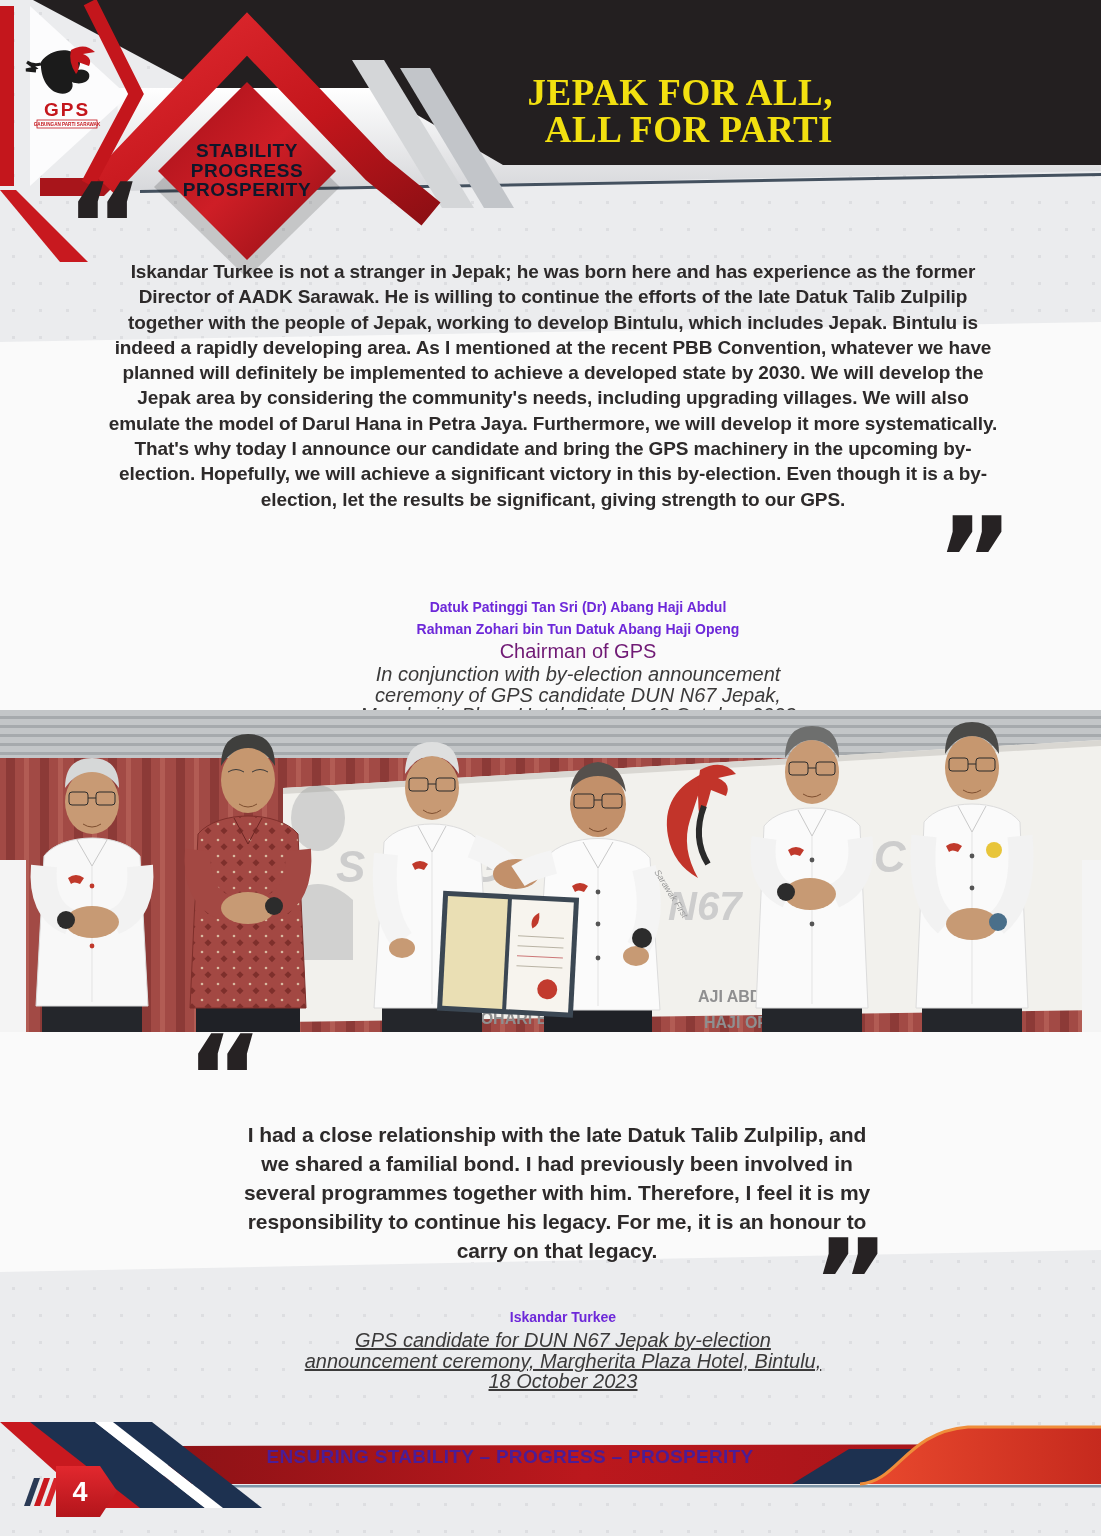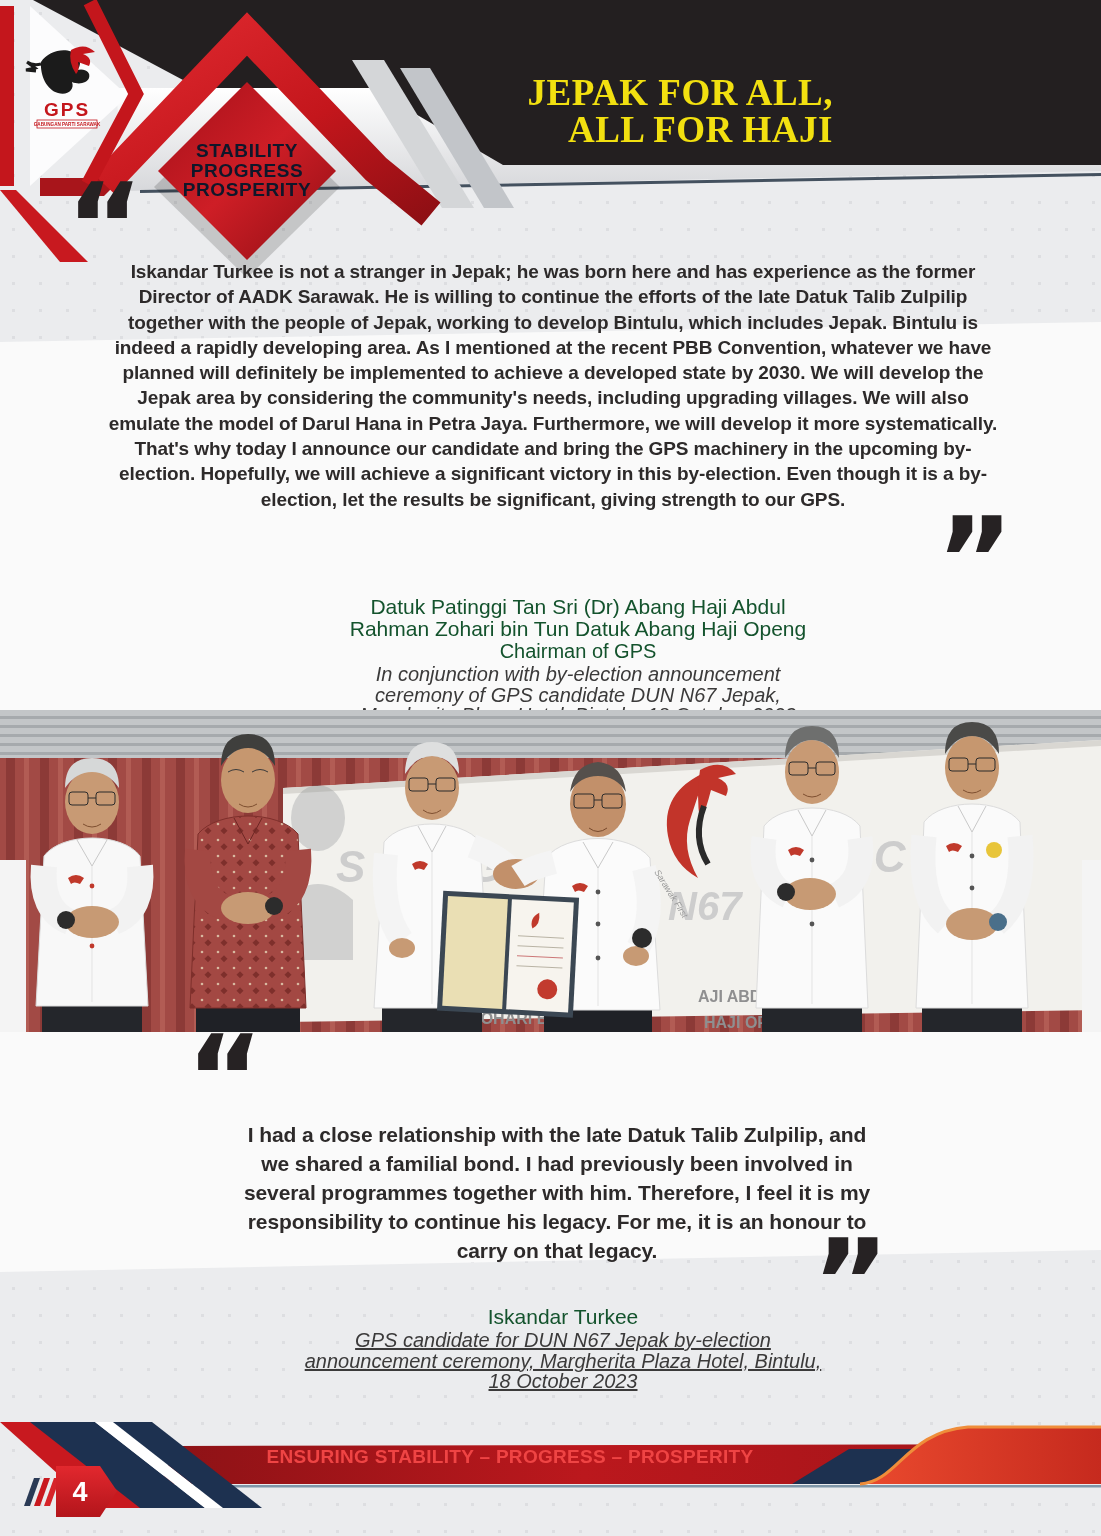--- a/index.html
+++ b/index.html
@@ -36,31 +36,31 @@
   .q2-open{left:186px;top:1028px;}
   .q2-close{left:812px;top:1232px;}
   .quote-text{
     text-align:center;color:#2d2a2a;font-weight:700;
   }
   .quote1{left:101px;top:259px;width:904px;font-size:19px;line-height:25.3px;letter-spacing:-.1px;}
   .quote2{left:232px;top:1120px;width:650px;font-size:21px;line-height:29px;letter-spacing:-.1px;}
   .attrib{text-align:center;}
   .attrib1{left:228px;top:596px;width:700px;}
   .attrib2{left:213px;top:1306px;width:700px;}
-  .attrib .name{color:#14532d;font-weight:400;font-size:21px;line-height:22px;}
-  .attrib .role{color:#14532d;font-size:20px;line-height:21px;margin-top:1px;text-align:center;}
+  .attrib .name{color:#6d28d9;font-weight:700;font-size:14px;line-height:22px;}
+  .attrib .role{color:#701a75;font-size:20px;line-height:21px;margin-top:1px;text-align:center;}
   .attrib .context{color:#3b3a3a;font-style:italic;font-size:20px;line-height:20.5px;margin:2px auto 0;}
   .attrib1 .context{max-width:480px;}
   .attrib2 .context{max-width:520px;text-decoration:underline;}
   
   .footer-text{
     left:180px;top:1447px;width:660px;text-align:center;line-height:17px;
   }
   .footer-line1{color:#f2c521;font-weight:700;font-size:16.5px;letter-spacing:.3px;}
-  .footer-line2{color:#ef4444;font-weight:700;font-size:19px;letter-spacing:.3px;margin-top:1px;}
+  .footer-line2{color:#4c1d95;font-weight:700;font-size:19px;letter-spacing:.3px;margin-top:1px;}
 </style>
 </head>
 <body>
 
 <div class="page">
 
   <div class="dotband band-top"></div>
   <div class="dotband band-bottom"></div>
 
   <svg class="abs" style="left:0;top:0;" width="1101" height="292" viewBox="0 0 1101 292">
@@ -106,21 +106,21 @@
       <rect x="-30" y="36" width="60" height="8" fill="none" stroke="#c4161c" stroke-width=".8"></rect>
       <text x="0" y="42" text-anchor="middle" font-size="4.6" font-weight="700" fill="#c4161c" font-family="Liberation Sans, sans-serif">GABUNGAN PARTI SARAWAK</text>
     </g>
 
     <polygon points="247,96 340,187 247,278 154,187" fill="rgba(0,0,0,0.16)"></polygon>
     <polygon points="247,82 336,171 247,260 158,171" fill="url(#diamondGrad)"></polygon>
   </svg>
 
   <div class="abs title">
     <div>JEPAK FOR ALL,</div>
-    <div>ALL FOR HAJI</div>
+    <div>ALL FOR PARTI</div>
   </div>
   <div class="abs diamond-text">
     <div>STABILITY</div>
     <div>PROGRESS</div>
     <div>PROSPERITY</div>
   </div>
 
   <div class="abs qmark q1-open">“</div>
   <div class="abs quote-text quote1">Iskandar Turkee is not a stranger in Jepak; he was born here and has experience as the former Director of AADK Sarawak. He is willing to continue the efforts of the late Datuk Talib Zulpilip together with the people of Jepak, working to develop Bintulu, which includes Jepak. Bintulu is indeed a rapidly developing area. As I mentioned at the recent PBB Convention, whatever we have planned will definitely be implemented to achieve a developed state by 2030. We will develop the Jepak area by considering the community's needs, including upgrading villages. We will also emulate the model of Darul Hana in Petra Jaya. Furthermore, we will develop it more systematically. That's why today I announce our candidate and bring the GPS machinery in the upcoming by-election. Hopefully, we will achieve a significant victory in this by-election. Even though it is a by-election, let the results be significant, giving strength to our GPS.</div>
   <div class="abs qmark q1-close">”</div>

